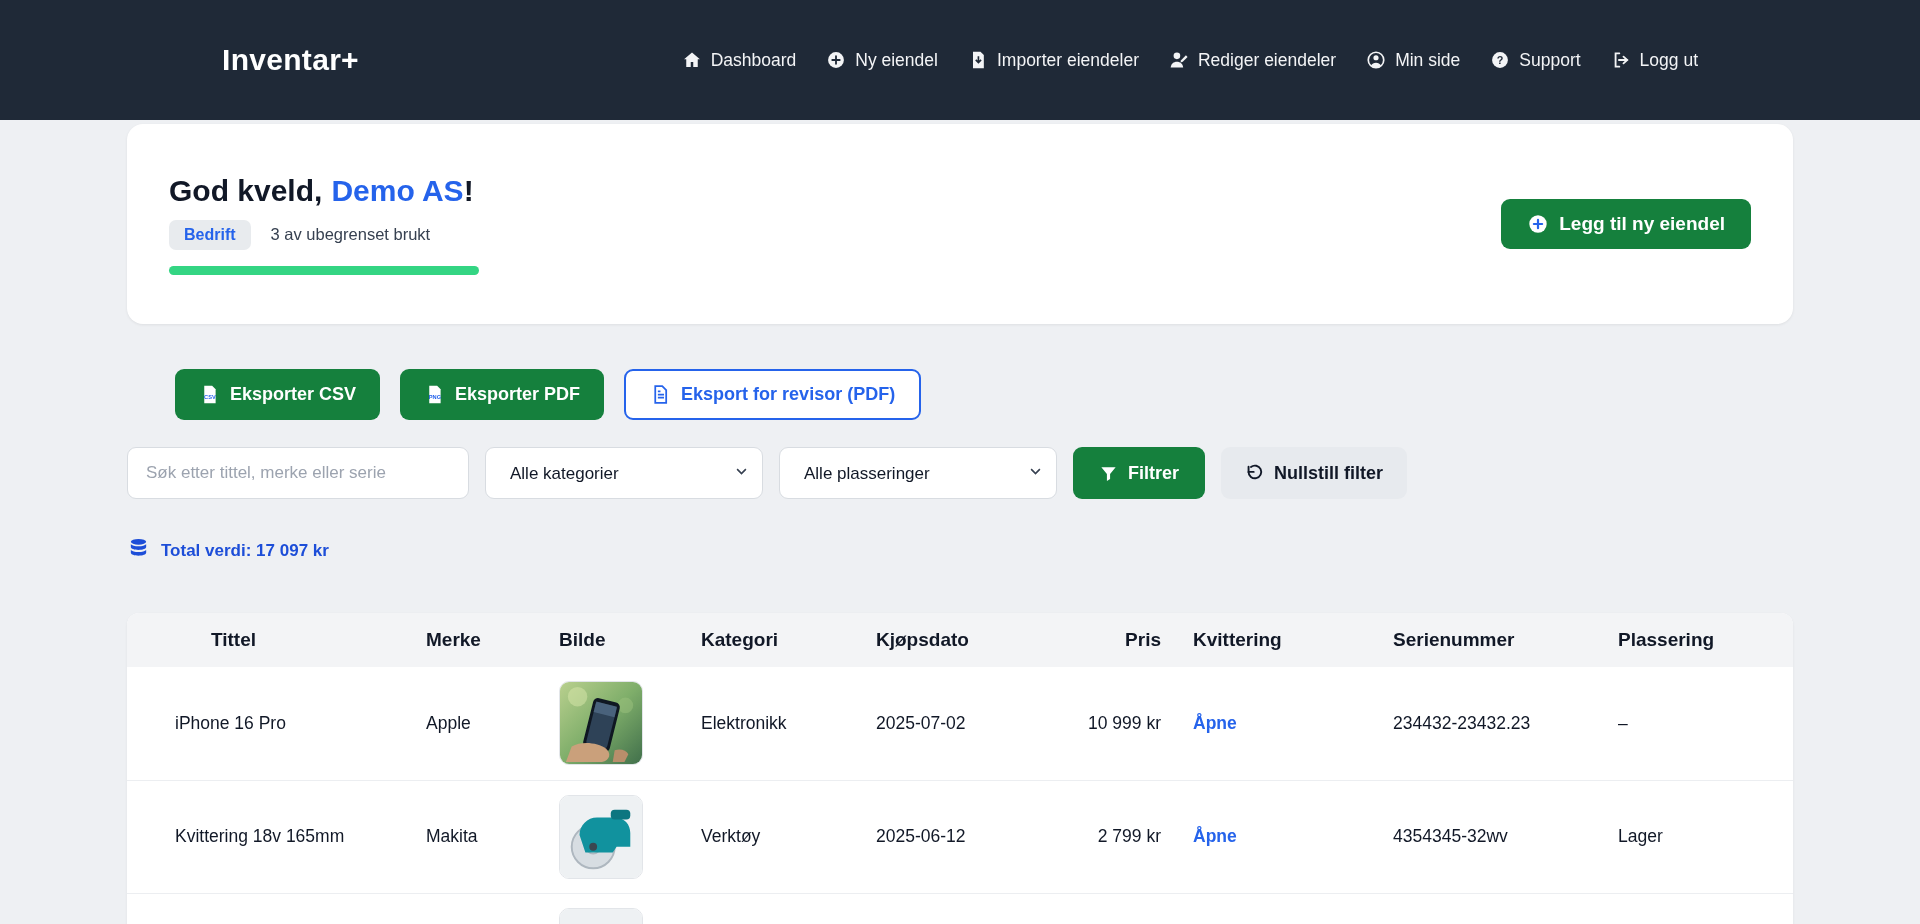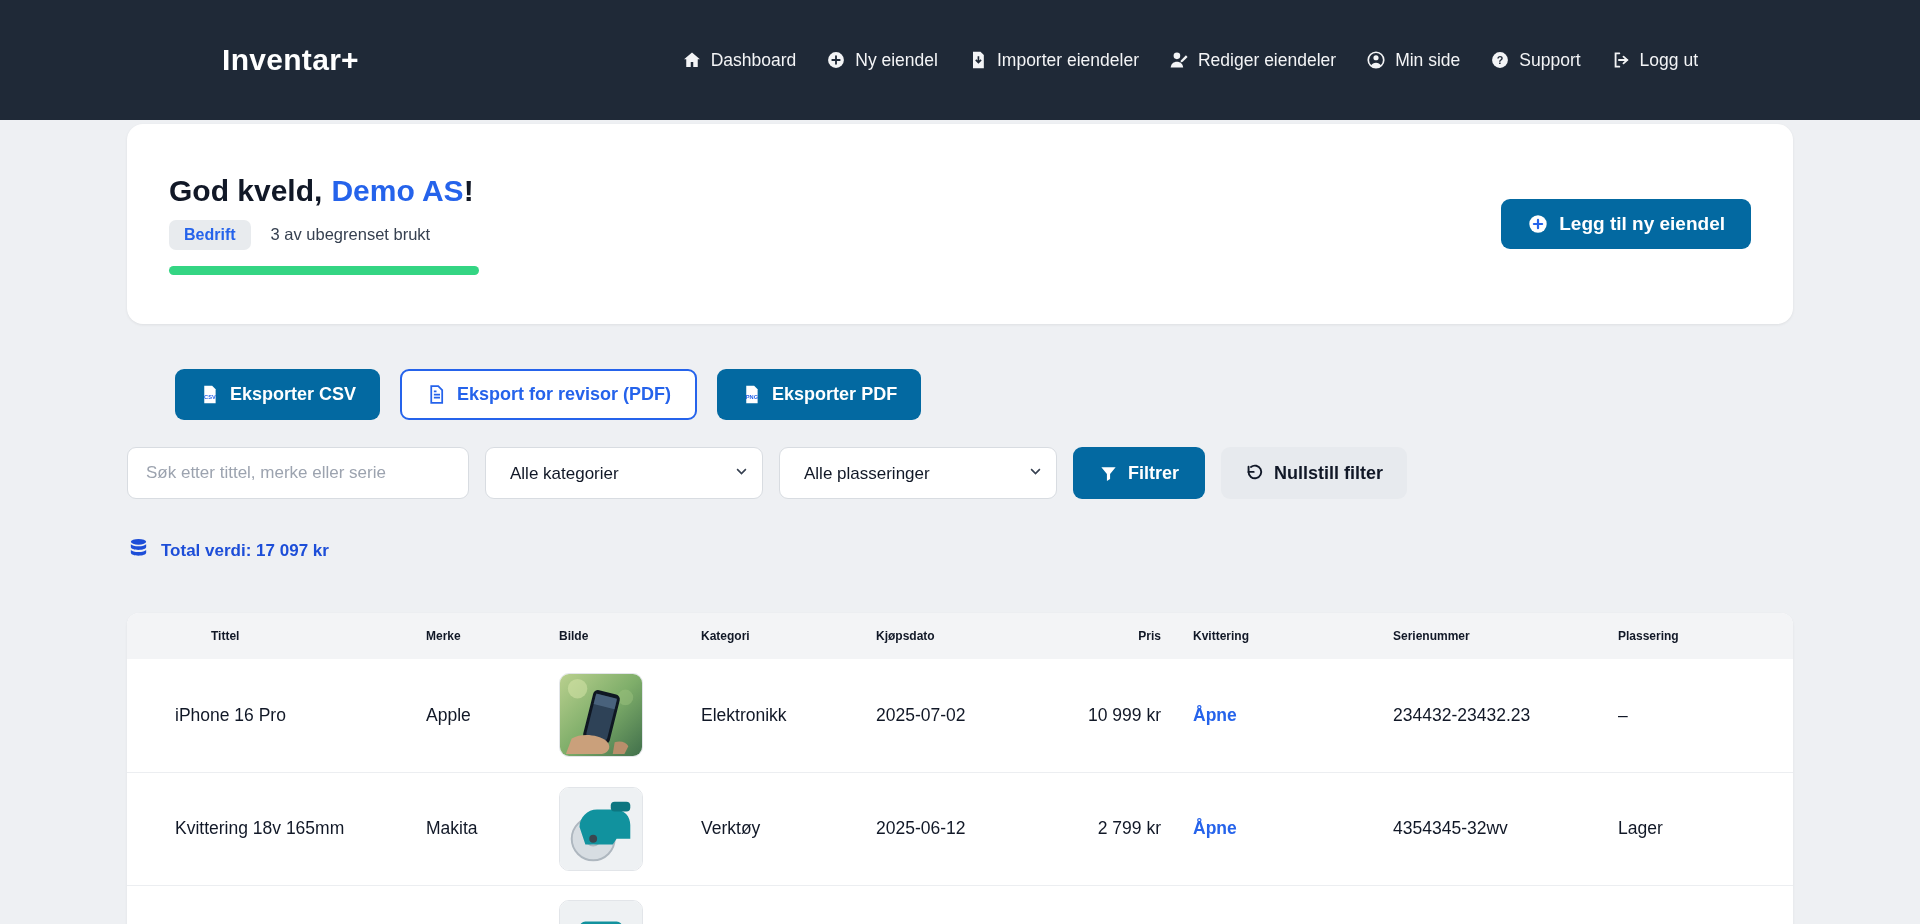--- a/index.html
+++ b/index.html
@@ -26,21 +26,21 @@
   .greeting .company { color:#2563eb; margin-left:9px; }
   .plan-row { display:flex; align-items:center; gap:20px; margin-bottom:16px; }
   .badge { background:#e8ebee; color:#2563eb; font-weight:700; font-size:16px;
     padding:6px 15px; border-radius:7px; }
   .usage { font-size:16.5px; color:#374151; }
   .progress { width:310px; height:9px; border-radius:6px; background:#34d583; }
 
   .btn { display:inline-flex; align-items:center; gap:10px; border:none; cursor:pointer;
     border-radius:9px; font-family:inherit; font-weight:600; white-space:nowrap; }
   .btn svg { display:block; }
-  .btn-primary { background:#0369a1; color:#fff; }
+  .btn-primary { background:#15803d; color:#fff; }
   .btn-outline { background:#fff; color:#2563eb; border:2px solid #2563eb; }
   .btn-light { background:#e7eaee; color:#111827; }
   .btn-lg { font-size:19px; padding:14px 26px; }
   .btn-md { font-size:18px; padding:13px 24px; }
 
   .export-row { display:flex; gap:20px; margin-top:45px;padding-left:48px; }
 
   .filter-row { display:flex; align-items:center; gap:16px; margin-top:27px; }
   .search-input { width:342px; height:52px; border:1px solid #d8dce1; border-radius:9px;
     padding:0 18px; font-size:17px; font-family:inherit; color:#111827; background:#fff; outline:none; }
@@ -54,21 +54,21 @@
   .btn-filter { height:52px; padding:0 26px; font-size:18px; }
   .btn-reset { height:52px; padding:0 24px; font-size:18px; }
 
   .total-row { display:flex; align-items:center; gap:11px; margin-top:38px;
     color:#1d4ed8; font-weight:700; font-size:17px; }
 
   
   .table-card { background:#fff; border-radius:12px; margin-top:48px; overflow:hidden;
     box-shadow:0 1px 3px rgba(0,0,0,.06); }
   table { width:100%; border-collapse:collapse; table-layout:fixed; }
-  thead th { background:#f3f4f6; text-align:left; font-size:12px; font-weight:700;
+  thead th { background:#f3f4f6; text-align:left; font-size:19px; font-weight:700;
     color:#111827; padding:16px; }
   thead th:first-child { padding-left:84px; }
   thead th.num, td.num { text-align:right; }
   tbody td { font-size:17.5px; color:#111827; padding:0 16px; height:113px; vertical-align:middle; }
   tbody td:first-child { padding-left:48px; }
   tbody tr + tr td { border-top:1px solid #eceef1; }
   .thumb { width:84px; height:84px; border-radius:10px; border:1px solid #e2e5e9;
     overflow:hidden; background:#fff; cursor:pointer; }
   .thumb svg { display:block; width:100%; height:100%; }
   .link { color:#2563eb; font-weight:600; cursor:pointer; text-decoration:none; }
@@ -174,37 +174,37 @@
   <div class="export-row">
     <button class="btn btn-primary btn-md">
       <span>
           <svg width="21" height="21" viewBox="0 0 24 24">
             <path fill="#fff" d="M6 2h9l4 4v16H6z"></path>
             <text x="12.5" y="17.5" font-size="6.5" font-weight="bold" fill="#2563eb" text-anchor="middle" font-family="inherit">CSV</text>
           </svg>
         </span>
       <span>Eksporter CSV</span>
     </button>
+    <button class="btn btn-primary btn-md">
+      <span>
+          <svg width="21" height="21" viewBox="0 0 24 24">
+            <path fill="#fff" d="M6 2h9l4 4v16H6z"></path>
+            <text x="12.5" y="17.5" font-size="6.5" font-weight="bold" fill="#2563eb" text-anchor="middle" font-family="inherit">PNG</text>
+          </svg>
+        </span>
+      <span>Eksporter PDF</span>
+    </button>
     <button class="btn btn-outline btn-md">
       <span>
           <svg width="21" height="21" viewBox="0 0 24 24" fill="none" stroke="#2563eb" stroke-width="2">
             <path d="M6 2.5h8l4.5 4.5v14.5H6z"></path>
             <path d="M9 12h7M9 15.5h7M9 8.5h3"></path>
           </svg>
         </span>
       <span>Eksport for revisor (PDF)</span>
-    </button>
-    <button class="btn btn-primary btn-md">
-      <span>
-          <svg width="21" height="21" viewBox="0 0 24 24">
-            <path fill="#fff" d="M6 2h9l4 4v16H6z"></path>
-            <text x="12.5" y="17.5" font-size="6.5" font-weight="bold" fill="#2563eb" text-anchor="middle" font-family="inherit">PNG</text>
-          </svg>
-        </span>
-      <span>Eksporter PDF</span>
     </button>
   </div>
 
   <div class="filter-row">
     <input class="search-input" type="text" placeholder="Søk etter tittel, merke eller serie" style="">
     <div class="select-wrap">
       <select>
         <option>Alle kategorier</option>
       </select>
       <span class="chev"><svg width="15" height="15" viewBox="0 0 24 24" fill="none" stroke="currentColor" stroke-width="2.6">

